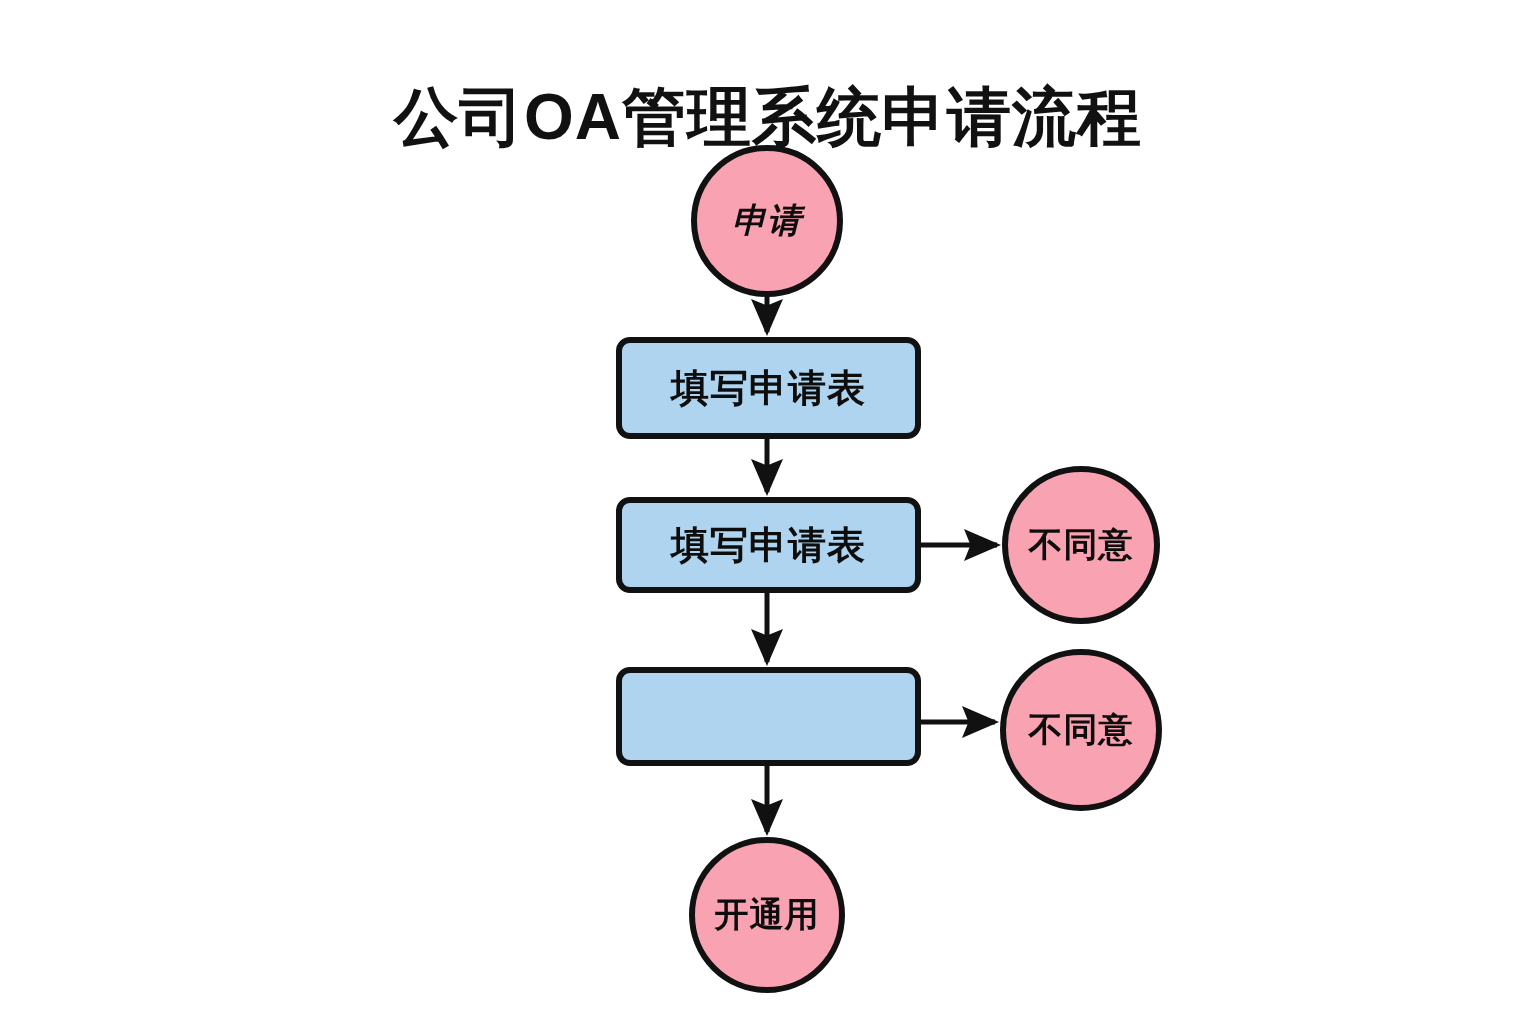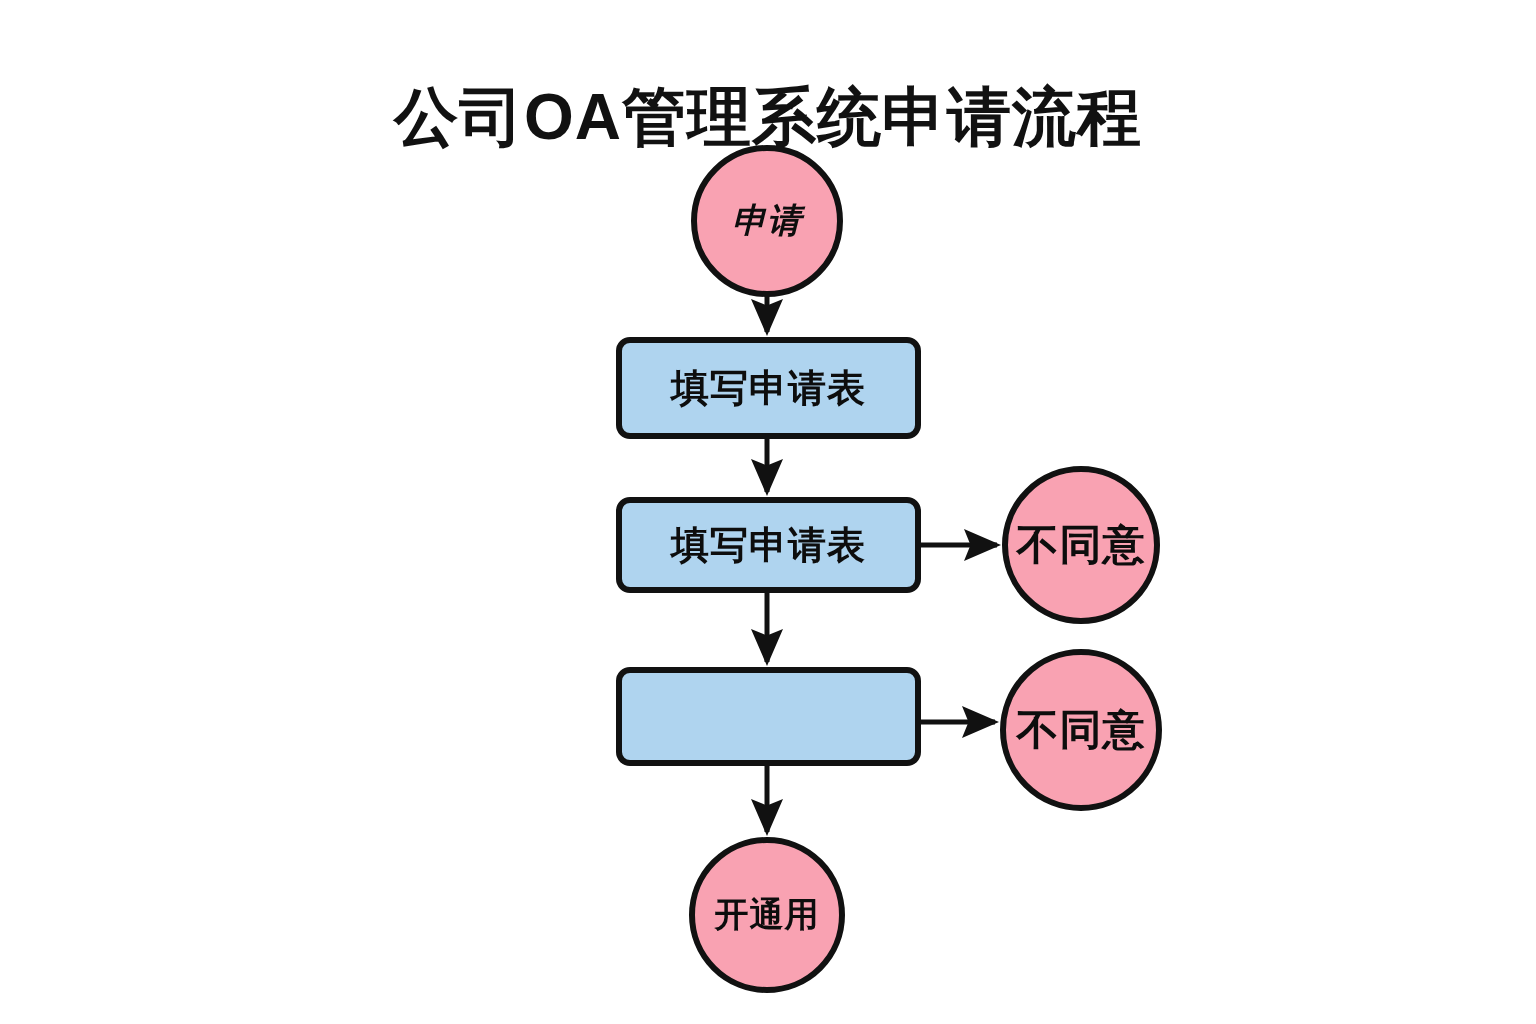--- a/index.html
+++ b/index.html
@@ -50,21 +50,21 @@
     justify-content: center;
     color: #0d0d0d;
     font-weight: 700;
     font-family: "Liberation Sans", "DejaVu Sans", sans-serif;
     white-space: nowrap;
     pointer-events: none;
     letter-spacing: 1px;
   }
   .terminal-label { font-size: 34px; }
   .process-label { font-size: 38px; }
-  .reject-label  { font-size: 42px; }
+  .reject-label  { font-size: 34px; }
 </style>
 </head>
 <body>
 
 <div id="canvas">
 
   <div class="page-title">公司OA管理系统申请流程</div>
 
   <svg id="flow-svg" viewBox="0 0 1536 1024">
     <defs>

